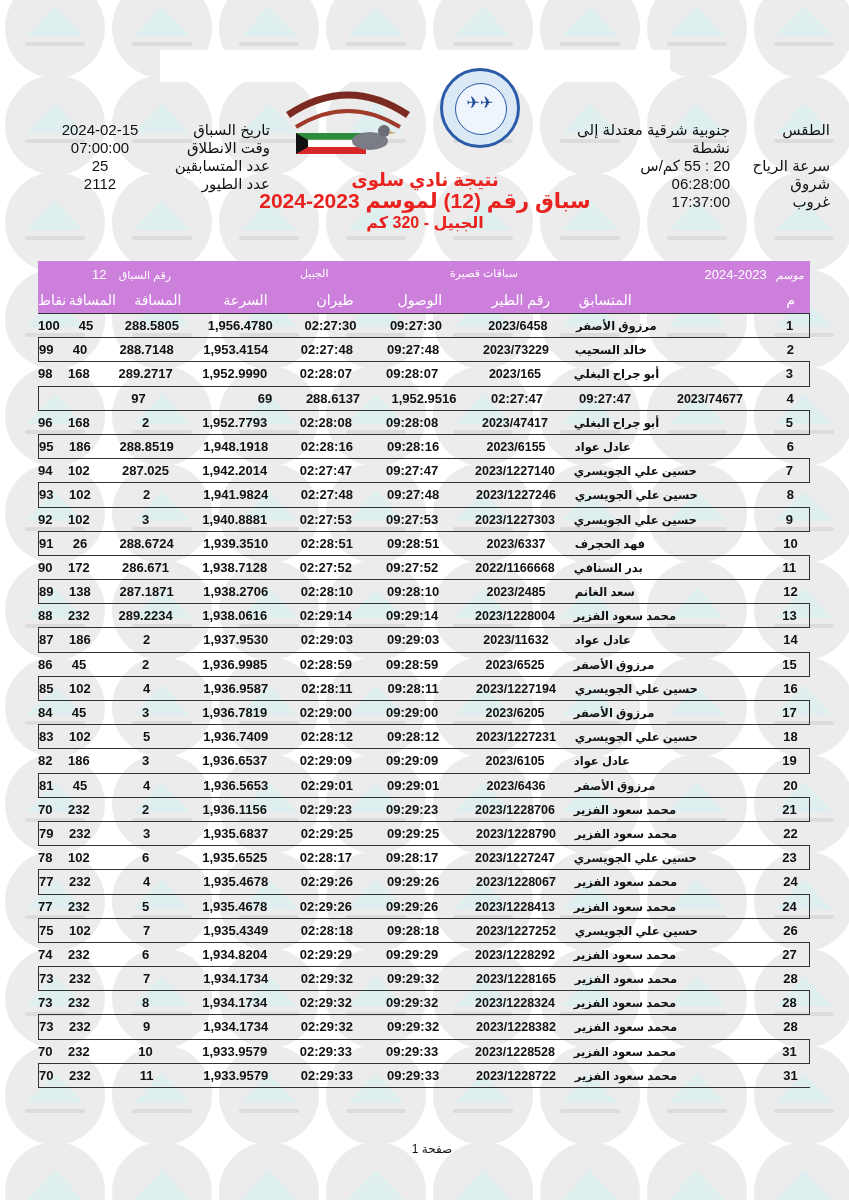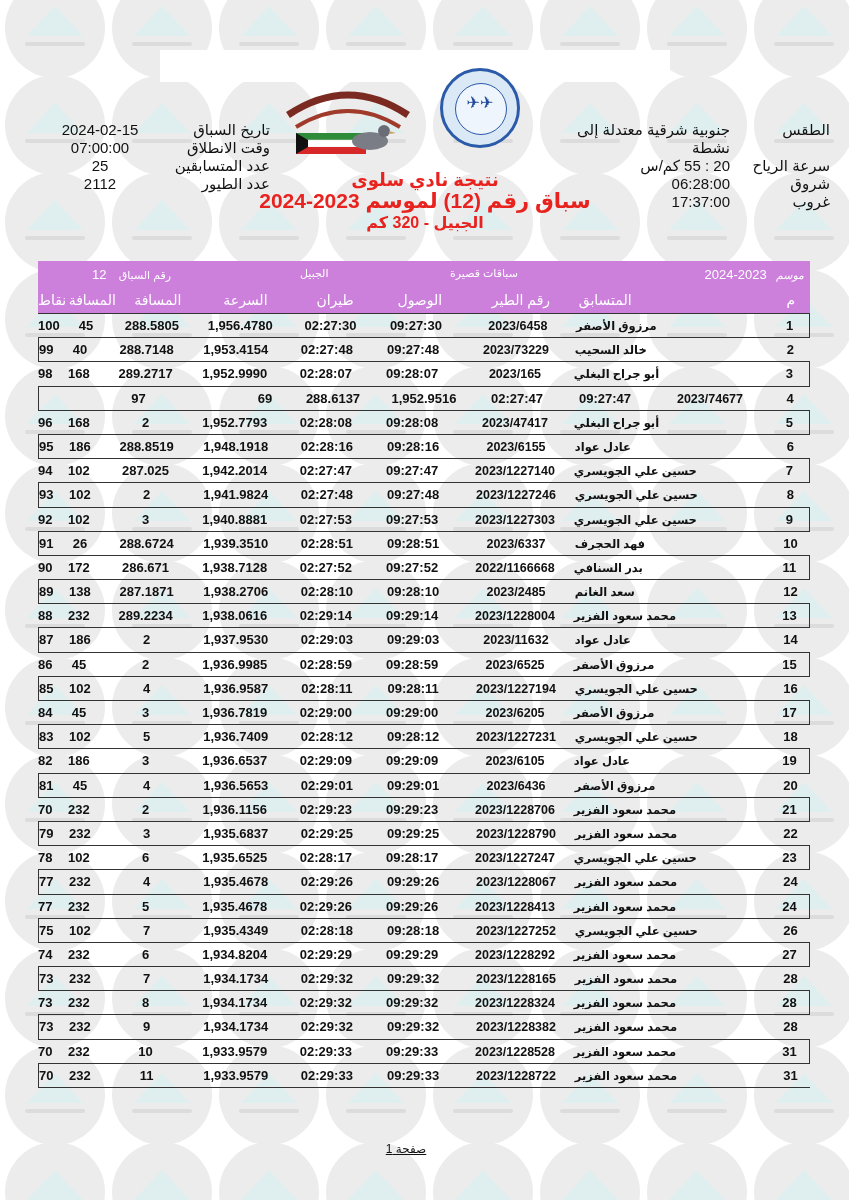--- a/index.html
+++ b/index.html
@@ -64,21 +64,21 @@
   .band-head > div { line-height:26px; }
 
   .row { display:flex; direction:rtl; height:24.2px; line-height:24px; font-size:13px; font-weight:bold;
     border-top:1px solid #333; box-sizing:border-box; }
   .row.odd { border-right:1px solid #333; }
   .row.even { border-left:1px solid #333; }
   .row .col-name { font-size:11.5px; }
   .row .col-ring { font-size:12.5px; }
   .rows { border-bottom:1px solid #333; }
 
-  .footer { position:absolute; left:366px; top:1142px; width:80px; text-align:center; font-size:12px; direction:rtl;text-decoration:underline; }
+  .footer { position:absolute; left:392px; top:1142px; width:80px; text-align:center; font-size:12px; direction:rtl; }
 </style>
 </head>
 <body>
 
 <div class="wm-layer" id="wm">
     <div class="wm" style="left: 5px; top: -22px;"></div>
     <div class="wm" style="left: 112px; top: -22px;"></div>
     <div class="wm" style="left: 219px; top: -22px;"></div>
     <div class="wm" style="left: 326px; top: -22px;"></div>
     <div class="wm" style="left: 433px; top: -22px;"></div>

